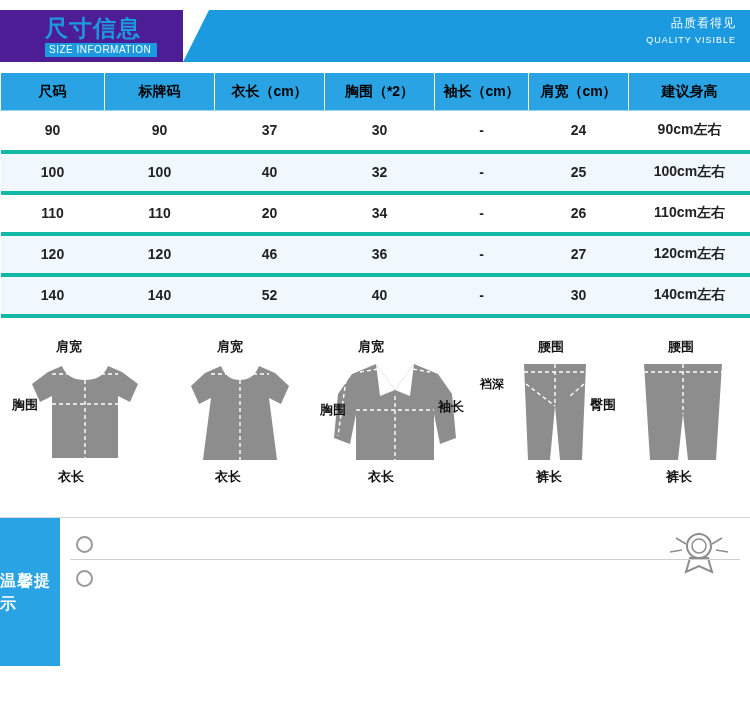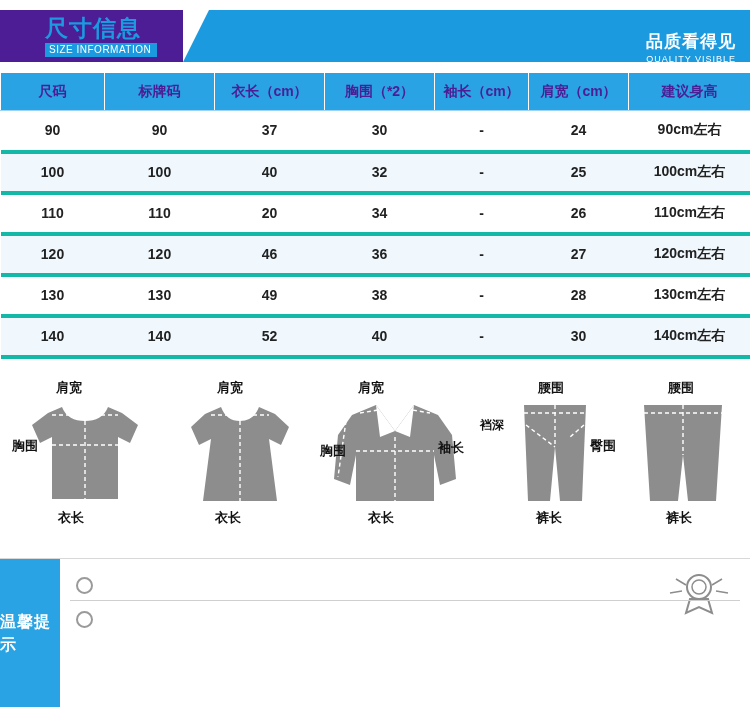--- a/index.html
+++ b/index.html
@@ -74,43 +74,42 @@
     border-top: 52px solid #ffffff;
     border-right: 26px solid transparent;
   }
   .header-right {
     position: absolute;
     right: 14px; top: 14px;
     text-align: right;
     color: #ffffff;
   }
   .hr-main {
-    font-size: 17px;
-    font-weight: bold;
+    font-size: 12px;
+    font-weight: normal;
     letter-spacing: 1px;
     line-height: 18px;
-    margin-top: 19px;
   }
   .hr-sub {
     font-size: 9px;
     letter-spacing: 1px;
     line-height: 12px;
     margin-top: 2px;
   }
 
   
   .table-wrap { padding: 0; }
   table.size-table {
     width: 750px;
     border-collapse: collapse;
     table-layout: fixed;
   }
   table.size-table th {
     background: #29a3e3;
-    color: #4c1d95;
+    color: #000000;
     font-size: 14px;
     font-weight: bold;
     height: 38px;
     border: 1px solid #ffffff;
     border-bottom: 1px solid #9dd4f2;
     text-align: center;
   }
   table.size-table td {
     height: 41px;
     text-align: center;
@@ -278,29 +277,20 @@
         </tr>
         <tr class="alt">
           <td>120</td>
           <td>120</td>
           <td>46</td>
           <td>36</td>
           <td>-</td>
           <td>27</td>
           <td>120cm左右</td>
         </tr>
-        <tr>
-          <td>130</td>
-          <td>130</td>
-          <td>49</td>
-          <td>38</td>
-          <td>-</td>
-          <td>28</td>
-          <td>130cm左右</td>
-        </tr>
         <tr class="alt">
           <td>140</td>
           <td>140</td>
           <td>52</td>
           <td>40</td>
           <td>-</td>
           <td>30</td>
           <td>140cm左右</td>
         </tr>
       </tbody>

